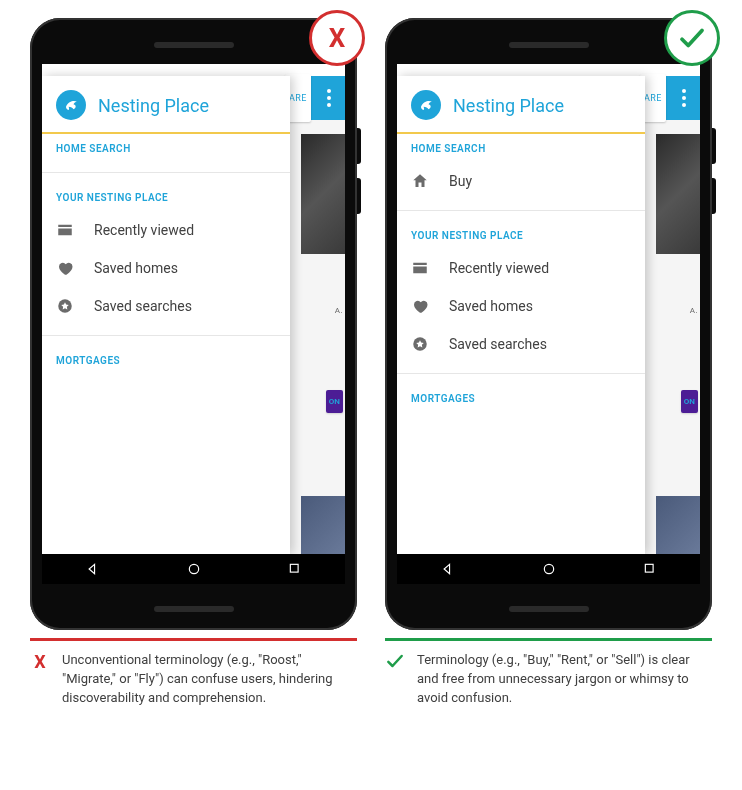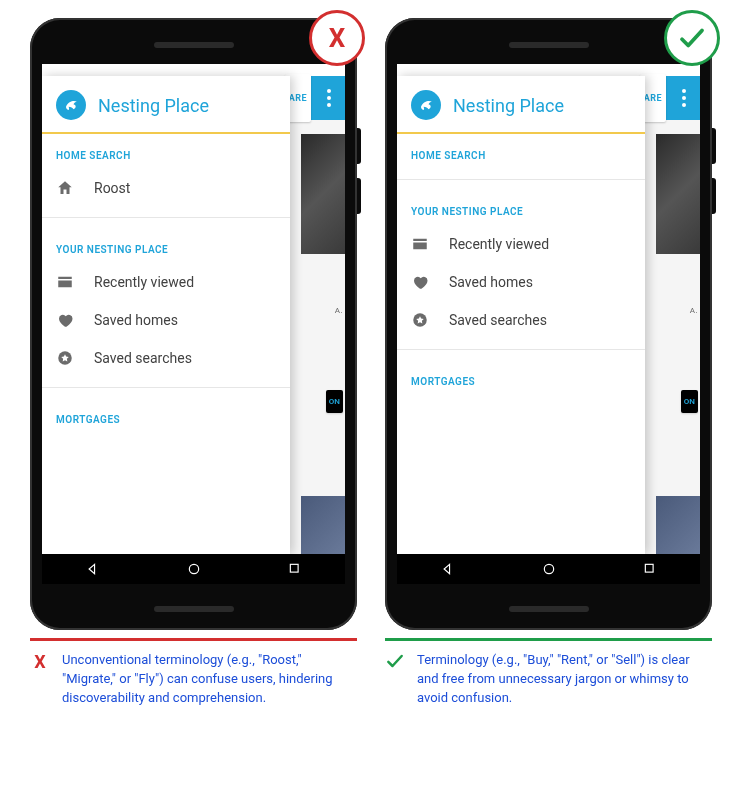--- a/index.html
+++ b/index.html
@@ -115,38 +115,38 @@
       flex-direction: column;
       align-items: center;
       justify-content: center;
       gap: 3px;
     }
     .umore span { width: 4px; height: 4px; border-radius: 50%; background: #fff; }
     .ushare {
       background: #fff;
       color: #1fa4d9;
       font-size: 9px;
-      font-weight: 700;
+      font-weight: 400;
       letter-spacing: 0.5px;
       padding: 19px 4px;
       border-radius: 2px;
       box-shadow: 0 1px 2px rgba(0,0,0,0.2);
     }
     .utext {
       position: absolute;
       right: 2px;
       font-size: 8px;
       color: #666;
       letter-spacing: 0.5px;
     }
     .ubtn {
       position: absolute;
       right: 2px;
       top: 314px;
-      background: #000000;
+      background: #4c1d95;
       color: #1fa4d9;
       font-size: 8px;
       font-weight: 600;
       padding: 7px 3px;
       box-shadow: 0 1px 2px rgba(0,0,0,0.15);
       border-radius: 2px;
     }
     .uphoto {
       position: absolute;
       right: 0;
@@ -186,21 +186,21 @@
       color: #1fa4d9;
       font-size: 18px;
       font-weight: 400;
     }
     .gold-line { height: 2px; background: #f2c94c; margin: 0; }
     .section-label {
       color: #1fa4d9;
       font-size: 10px;
       font-weight: 600;
       letter-spacing: 0.5px;
-      padding: 16px 14px 8px 14px;
+      padding: 9px 14px 8px 14px;
       text-transform: uppercase;
     }
     .nav-item {
       display: flex;
       align-items: center;
       gap: 20px;
       padding: 10px 14px;
       cursor: pointer;
     }
     .nav-icon {
@@ -254,21 +254,21 @@
       align-items: center;
       justify-content: center;
     }
     .caption-icon .x-mark {
       color: #d32f2f;
       font-size: 18px;
       font-weight: 700;
     }
     .caption-icon svg { width: 20px; height: 20px; }
     .caption-text {
-      color: #1d4ed8;
+      color: #404040;
       font-size: 13px;
       line-height: 1.45;
     }
   </style>
 </head>
 <body>
 
 <svg width="0" height="0" style="position:absolute">
   <defs>
     <g id="i-home">
@@ -337,28 +337,20 @@
           <div class="drawer-header">
             <div class="logo">
                 <svg viewBox="0 0 24 24">
                   <use href="#i-bird"></use>
                 </svg>
               </div>
             <div class="app-title">Nesting Place</div>
           </div>
           <div class="gold-line"></div>
           <div class="section-label">HOME SEARCH</div>
-          <div class="nav-item">
-            <div class="nav-icon">
-                <svg viewBox="0 0 24 24">
-                  <use href="#i-home"></use>
-                </svg>
-              </div>
-            <div class="nav-label">Roost</div>
-          </div>
           <div class="divider"></div>
           <div class="section-label">YOUR NESTING PLACE</div>
           <div class="nav-item">
             <div class="nav-icon">
                 <svg viewBox="0 0 24 24">
                   <use href="#i-card"></use>
                 </svg>
               </div>
             <div class="nav-label">Recently viewed</div>
           </div>
@@ -436,20 +428,28 @@
           <div class="drawer-header">
             <div class="logo">
                 <svg viewBox="0 0 24 24">
                   <use href="#i-bird"></use>
                 </svg>
               </div>
             <div class="app-title">Nesting Place</div>
           </div>
           <div class="gold-line"></div>
           <div class="section-label">HOME SEARCH</div>
+          <div class="nav-item">
+            <div class="nav-icon">
+                <svg viewBox="0 0 24 24">
+                  <use href="#i-home"></use>
+                </svg>
+              </div>
+            <div class="nav-label">Buy</div>
+          </div>
           <div class="divider"></div>
           <div class="section-label">YOUR NESTING PLACE</div>
           <div class="nav-item">
             <div class="nav-icon">
                 <svg viewBox="0 0 24 24">
                   <use href="#i-card"></use>
                 </svg>
               </div>
             <div class="nav-label">Recently viewed</div>
           </div>

